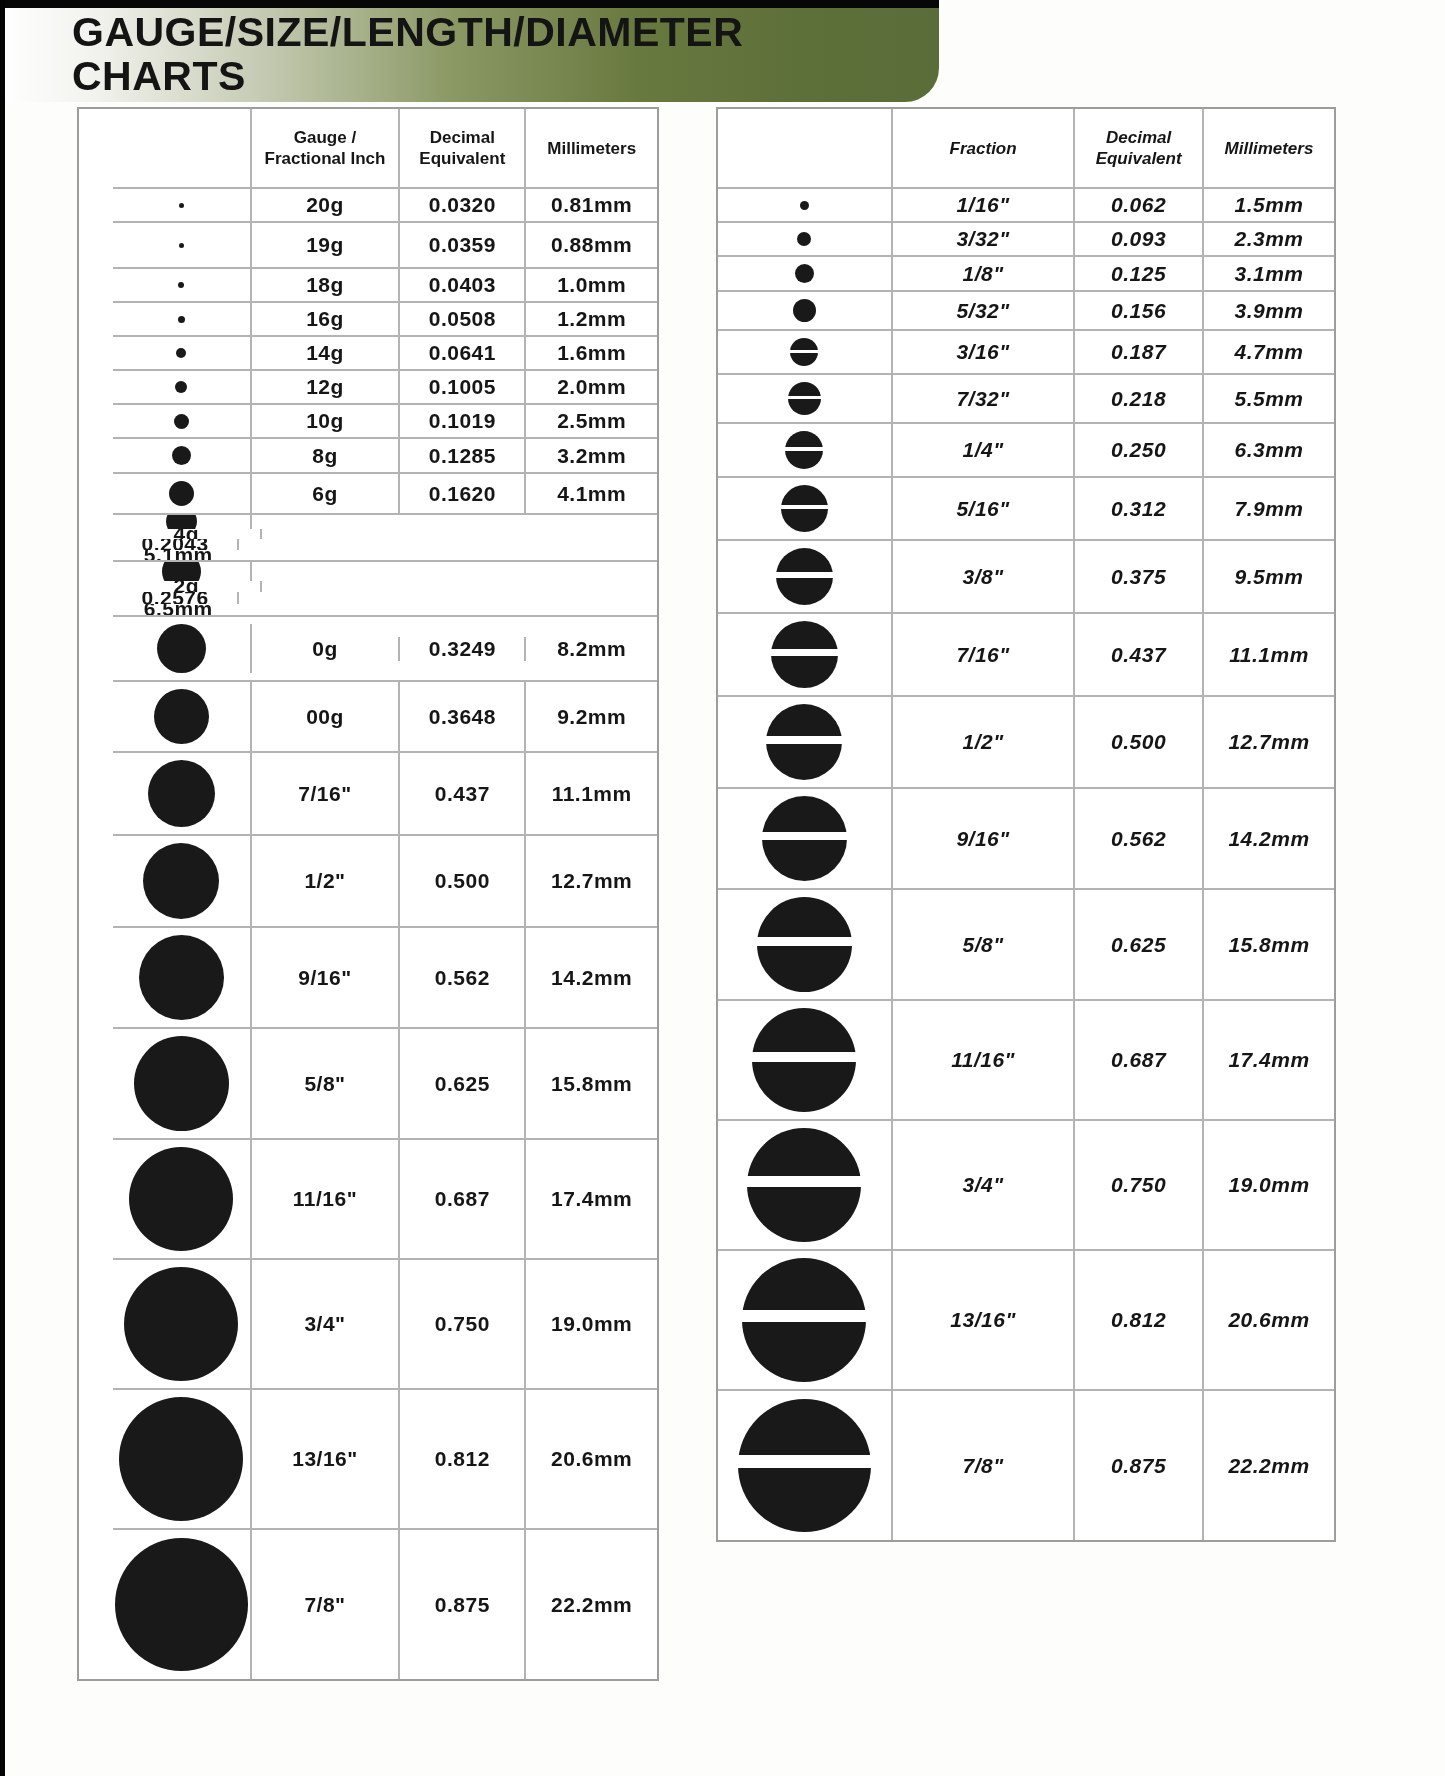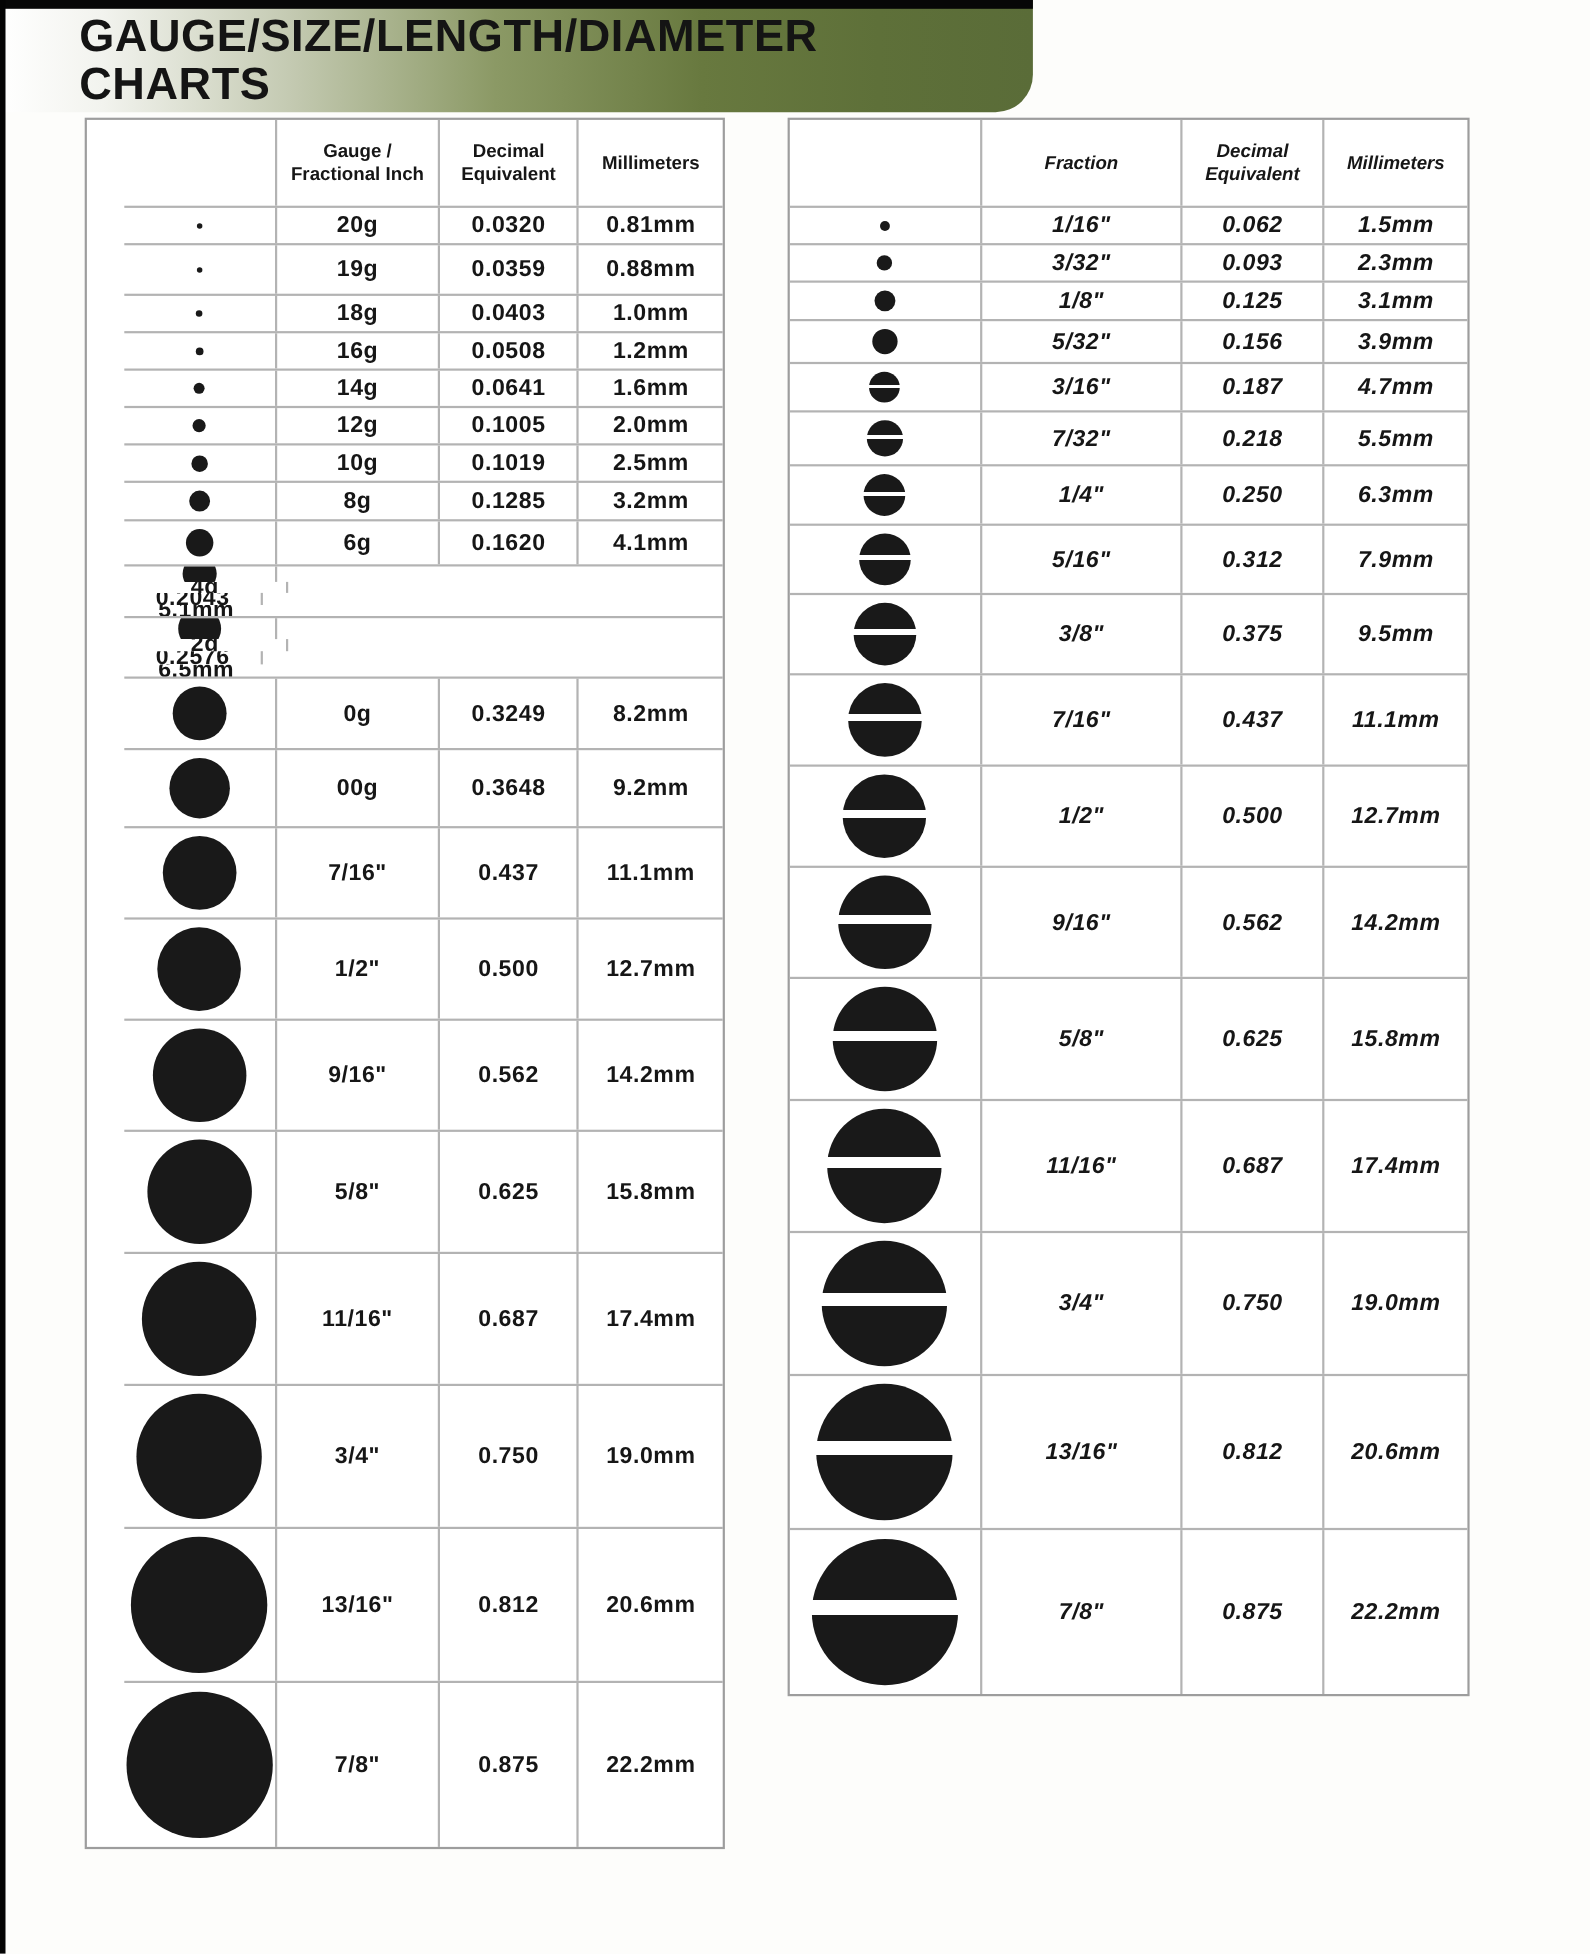--- a/index.html
+++ b/index.html
@@ -165,21 +165,21 @@
         <div class="t-cell t-val c3">5.1mm</div>
       </div>
       <div class="t-row" style="height: 55px; flex-direction: column;">
         <div class="t-cell c0">
           <span class="dot" style="width: 39px; height: 39px;"></span>
         </div>
         <div class="t-cell t-val c1">2g</div>
         <div class="t-cell t-val c2">0.2576</div>
         <div class="t-cell t-val c3">6.5mm</div>
       </div>
-      <div class="t-row" style="height: 65px;">
+      <div class="t-row" style="height: 65px; align-items: center;">
         <div class="t-cell c0">
           <span class="dot" style="width: 49px; height: 49px;"></span>
         </div>
         <div class="t-cell t-val c1">0g</div>
         <div class="t-cell t-val c2">0.3249</div>
         <div class="t-cell t-val c3">8.2mm</div>
       </div>
       <div class="t-row" style="height: 71px;">
         <div class="t-cell c0">
           <span class="dot" style="width: 55px; height: 55px;"></span>

